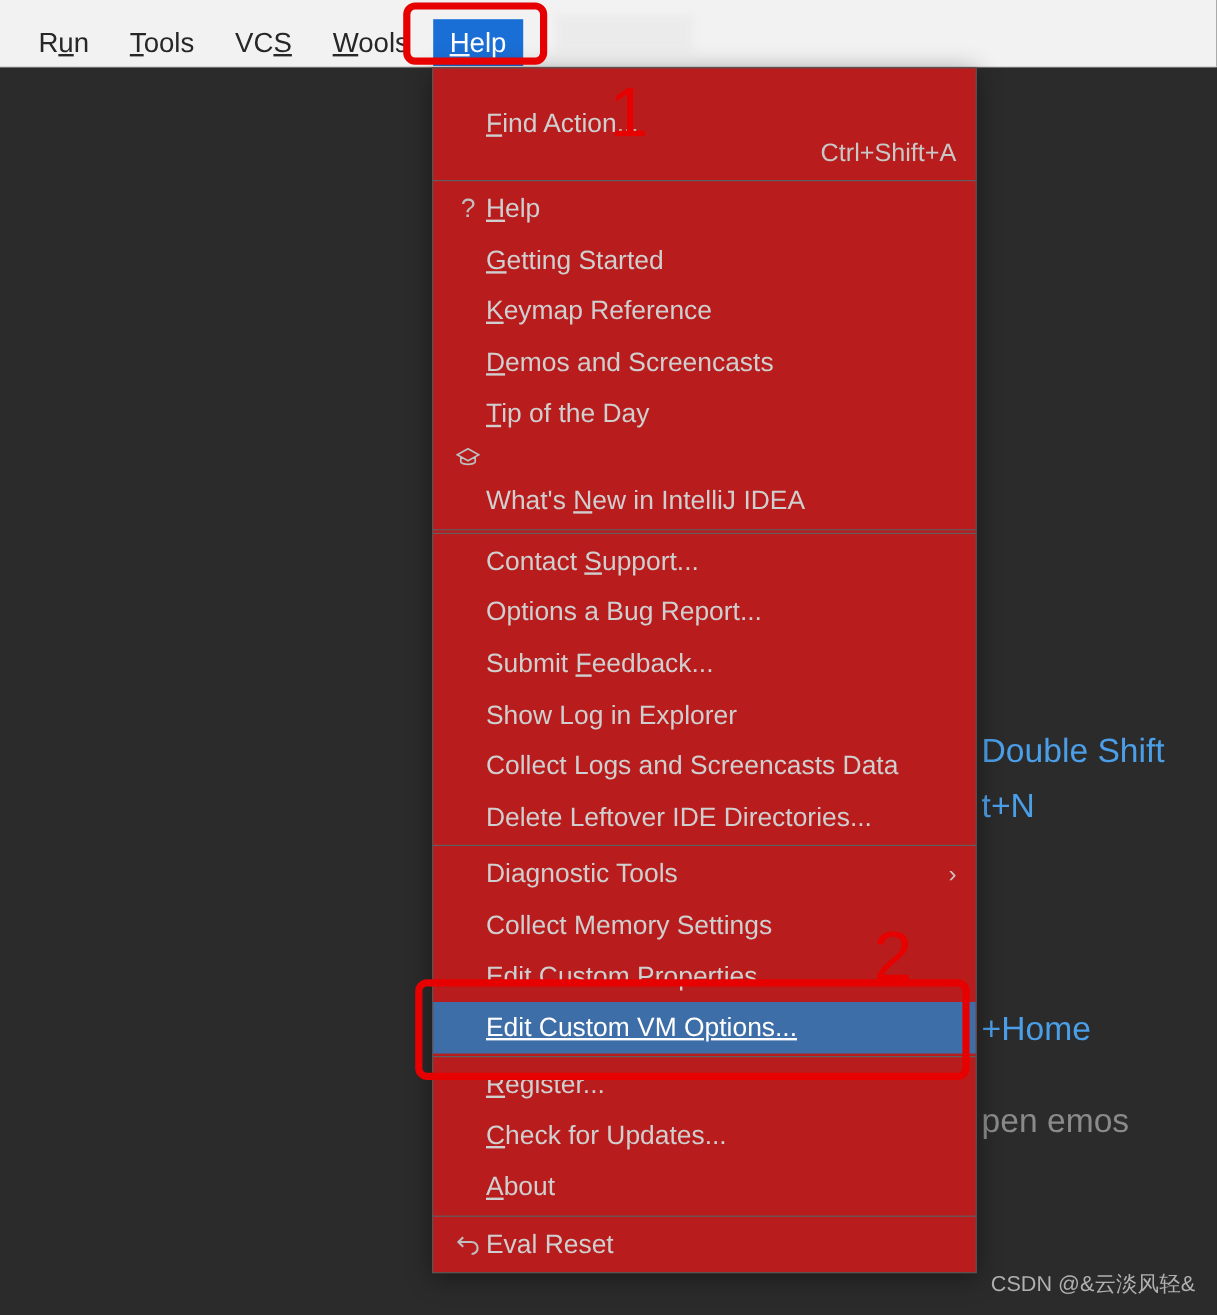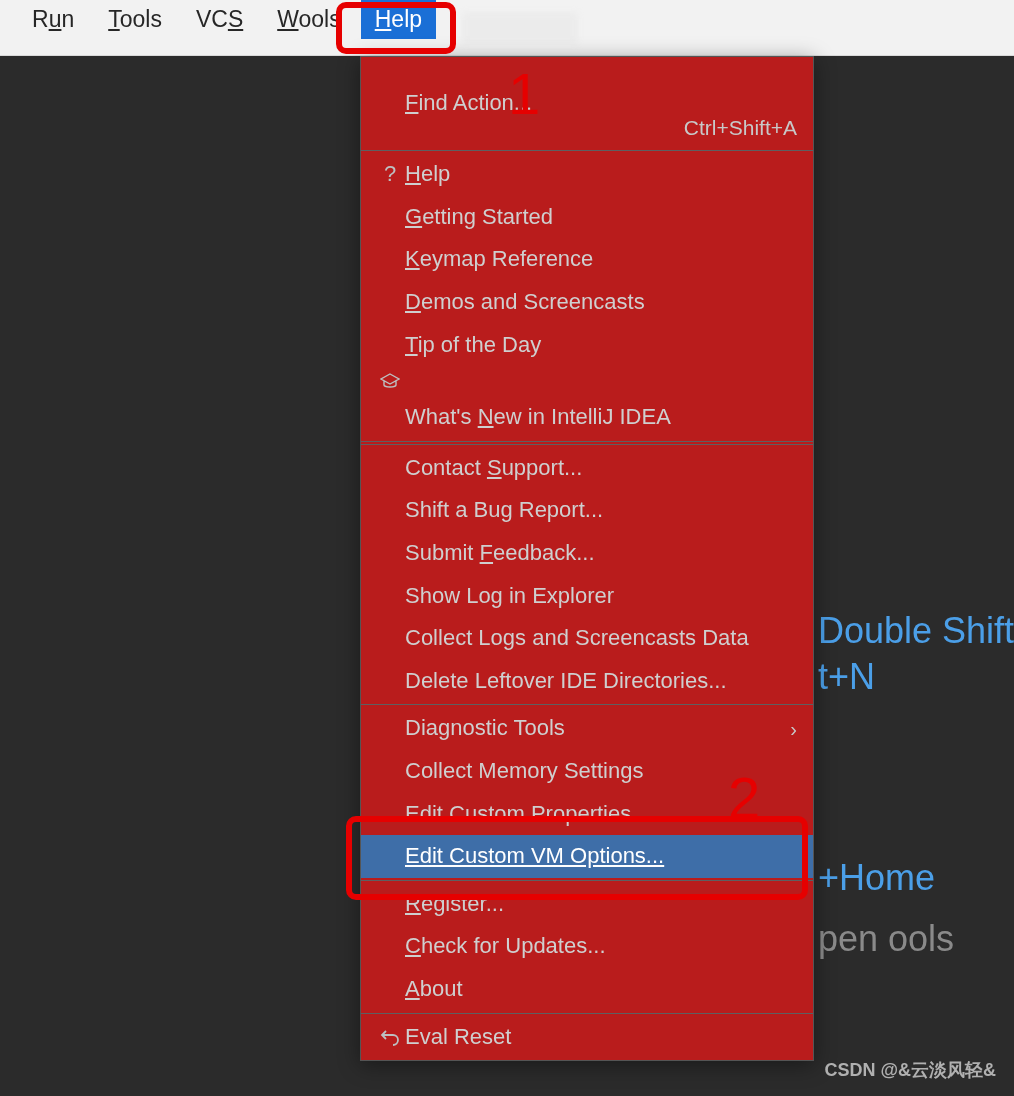--- a/index.html
+++ b/index.html
@@ -8,21 +8,21 @@
     height: 1096px;
     background: #2b2b2b;
     overflow: hidden;
     position: relative;
   }
   
   .menubar {
     height: 56px;
     background: #f2f2f2;
     display: flex;
-    align-items: flex-start;
+    align-items: flex-end;
     padding: 0 18px;
     font-size: 23px;
     color: #272727;
     border-bottom: 1px solid #d9d9d9;
   }
   .menubar .menuitem {
     padding: 6px 14px;
     margin-right: 6px;
     cursor: default;
   }
@@ -83,32 +83,31 @@
     position: absolute;
     color: #e60000;
     font-size: 58px;
     font-weight: 500;
     pointer-events: none;
   }
   
   .bgtext {
     position: absolute;
     color: #4b9fe8;
-    font-size: 36px;
+    font-size: 28px;
     white-space: nowrap;
   }
   .bgtext.gray { color: #8a8a8a; }
   
   .watermark {
     position: absolute;
     right: 18px;
     bottom: 14px;
     color: #b0b0b0;
     font-size: 18px;
-    font-weight: bold;
   }
   .blurpatch {
     position: absolute;
     top: 12px;
     left: 462px;
     width: 116px;
     height: 32px;
     background: #e6e6e6;
     filter: blur(3px);
     opacity: 0.5;
@@ -132,22 +131,22 @@
   </div>
   <div class="menuitem selected">
     <span class="ul">H</span><span>elp</span>
   </div>
 </div>
 
 <div class="blurpatch"></div>
 
 <div class="bgtext" style="left:818px; top:610px;">Double Shift</div>
 <div class="bgtext" style="left:818px; top:656px;">t+N</div>
-<div class="bgtext" style="left:818px; top:842px;margin-top:15px;">+Home</div>
-<div class="bgtext gray" style="left:818px; top:918px;">pen ools</div>
+<div class="bgtext" style="left:818px; top:842px;">+Home</div>
+<div class="bgtext gray" style="left:818px; top:918px;">pen emos</div>
 
 <div class="dropdown" id="dropdown">
     <div class="row">
       <div class="iconcol"></div>
       <div class="label"><span class="ul">F</span>ind Action...</div>
       <div class="shortcut">Ctrl+Shift+A</div>
     </div>
     <div class="sep"></div>
     <div class="row">
       <div class="iconcol">?</div>
@@ -181,21 +180,21 @@
       <div class="label">What's <span class="ul">N</span>ew in IntelliJ IDEA</div>
     </div>
     <div class="sep"></div>
     <div class="sep"></div>
     <div class="row">
       <div class="iconcol"></div>
       <div class="label">Contact <span class="ul">S</span>upport...</div>
     </div>
     <div class="row">
       <div class="iconcol"></div>
-      <div class="label">Shift a Bug Report...</div>
+      <div class="label">Options a Bug Report...</div>
     </div>
     <div class="row">
       <div class="iconcol"></div>
       <div class="label">Submit <span class="ul">F</span>eedback...</div>
     </div>
     <div class="row">
       <div class="iconcol"></div>
       <div class="label">Show Log in Explorer</div>
     </div>
     <div class="row">

